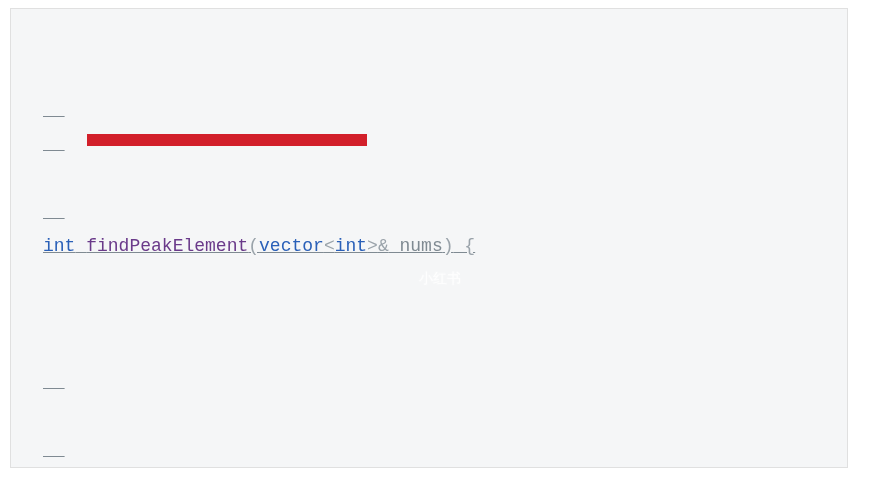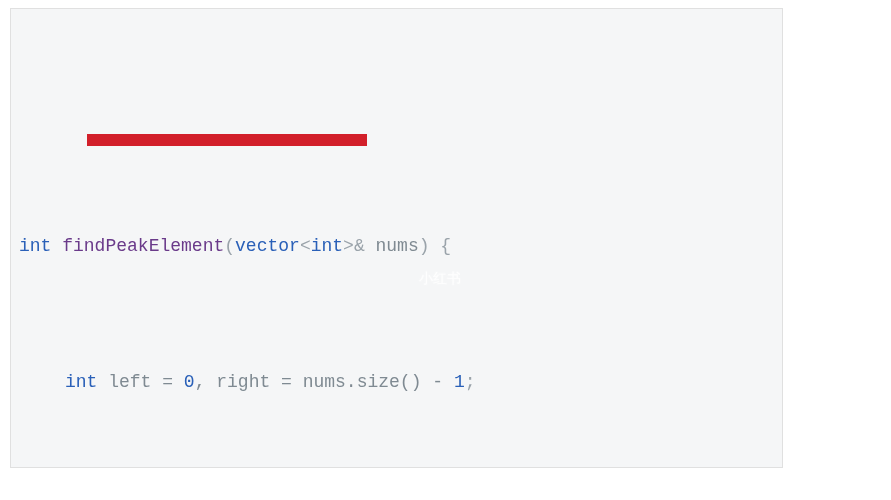--- a/index.html
+++ b/index.html
@@ -7,30 +7,31 @@
     padding: 0;
     width: 891px;
     height: 500px;
     background: #ffffff;
     font-family: "Consolas", "Menlo", "Courier New", monospace;
   }
   .code-block {
     position: relative;
     box-sizing: border-box;
     margin: 8px 10px;
-    width: 773px;
+    width: 838px;
     height: 460px;
     background: #f5f6f7;
     border: 1px solid #e0e0e0;
-    padding: 16px 18px 16px 8px;
+    padding: 16px 18px 16px 32px;
     font-size: 18px;
     line-height: 34px;
     color: #7f8a92;
     white-space: pre;
     overflow: hidden;
+    text-decoration: underline;
   }
   .kw   { color: #2a60b8; }       
   .fn   { color: #6a3a8a; }       
   .type { color: #2a60b8; }       
   .num  { color: #2a60b8; font-weight: 500; }
   .id   { color: #7f8a92; }
   .punct{ color: #9aa3aa; }
 
   .highlight {
     position: absolute;
@@ -60,21 +61,20 @@
 </head>
 <body>
 
 <div class="code-block">
 
   <div class="highlight"></div>
   <div class="watermark">小红书</div>
 
   <div class="line"><span class="kw">int</span> <span class="fn">findPeakElement</span><span class="punct">(</span><span class="type">vector</span><span class="punct">&lt;</span><span class="kw">int</span><span class="punct">&gt;</span><span class="punct">&amp;</span><span class="id"> nums</span><span class="punct">)</span><span class="punct"> {</span></div>
 
-  <div class="line i1"><span class="kw">int</span><span class="id"> left = </span><span class="num">0</span><span class="id">, right = nums.size() - </span><span class="num">1</span><span class="punct">;</span></div>
 
   
 
   
 
   
 
   
 
   

